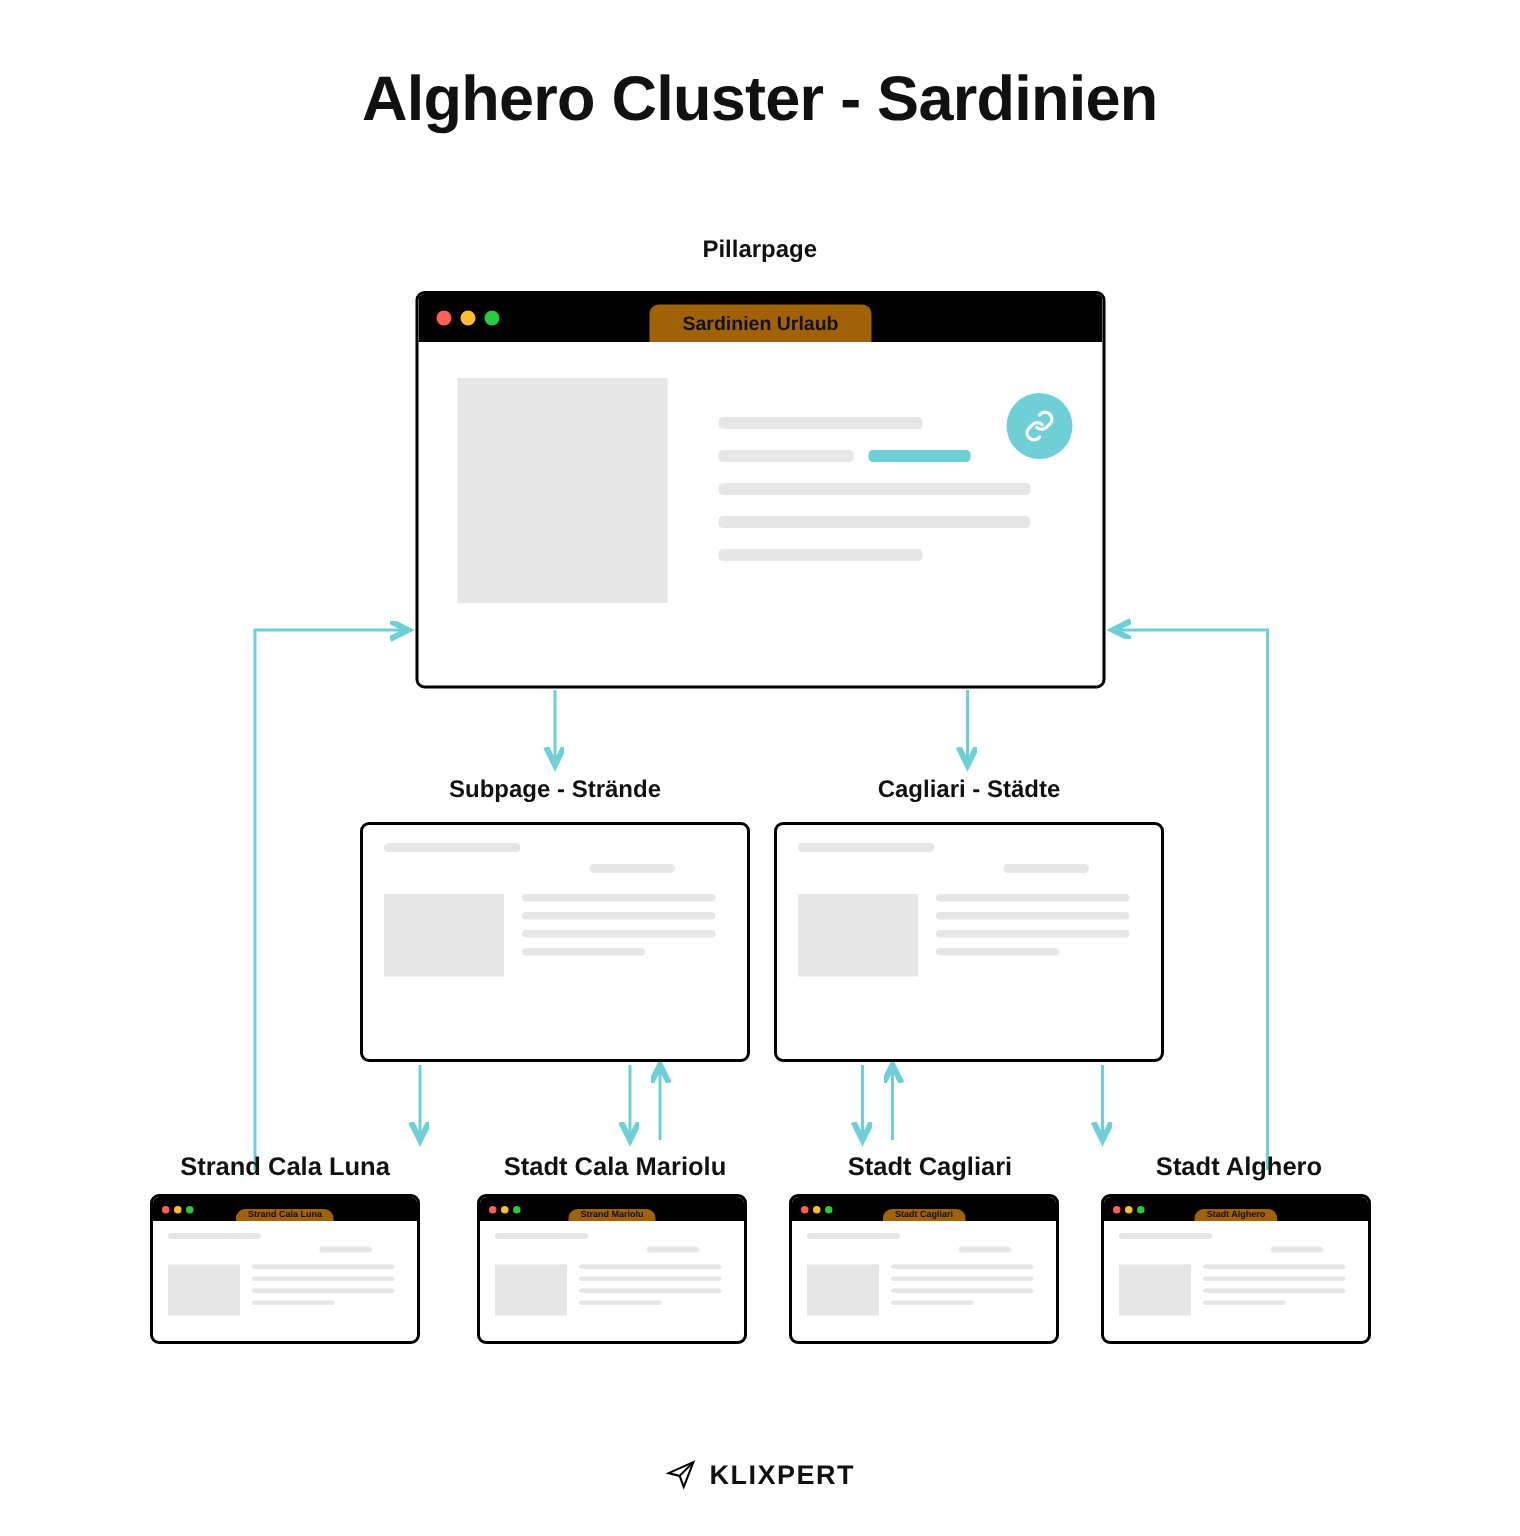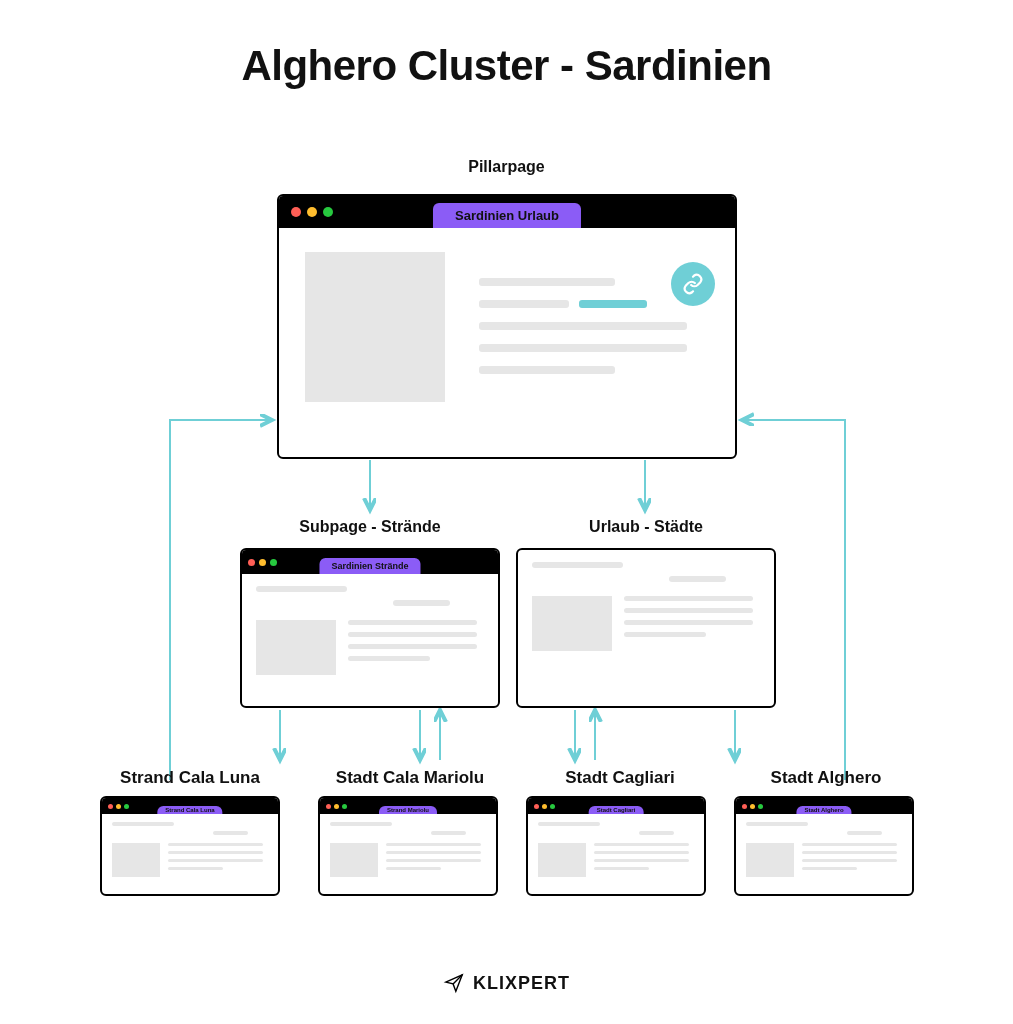--- a/index.html
+++ b/index.html
@@ -48,21 +48,21 @@
   .dots { display: flex; gap: 4px; }
   .dot { width: 8px; height: 8px; border-radius: 50%; }
   .dot.r { background: #ff5f56; }
   .dot.y { background: #ffbd2e; }
   .dot.g { background: #27c93f; }
   .tab {
     position: absolute;
     left: 50%;
     transform: translateX(-50%);
     bottom: 0;
-    background: #8b5cf6;
+    background: #a16207;
     border-radius: 6px 6px 0 0;
     font-size: 11px;
     font-weight: 600;
     padding: 3px 14px 2px 14px;
     white-space: nowrap;
   }
   .b-body {
     height: 78%;
     padding: 6%;
     display: flex;
@@ -184,31 +184,23 @@
     <div class="link-badge">
       <svg width="22" height="22" viewBox="0 0 24 24" fill="none" stroke="#fff" stroke-width="2.4" stroke-linecap="round">
         <path d="M10 13a5 5 0 0 0 7 0l3-3a5 5 0 0 0-7-7l-1 1"></path>
         <path d="M14 11a5 5 0 0 0-7 0l-3 3a5 5 0 0 0 7 7l1-1"></path>
       </svg>
     </div>
   </div>
 </div>
 
 <div class="label" style="top:518px; left:240px; width:260px;">Subpage - Strände</div>
-<div class="label" style="top:518px; left:516px; width:260px;">Urlaub - Städte</div>
+<div class="label" style="top:518px; left:516px; width:260px;">Cagliari - Städte</div>
 
 <div class="browser sub" style="left:240px; top:548px;">
-  <div class="b-head">
-    <div class="dots">
-        <span class="dot r"></span>
-        <span class="dot y"></span>
-        <span class="dot g"></span>
-      </div>
-    <div class="tab">Sardinien Strände</div>
-  </div>
   <div class="b-body">
     <div class="sub-top">
       <div class="line" style="width:40%;"></div>
       <div class="line" style="width:25%; margin-left:60%;"></div>
     </div>
     <div class="sub-row">
       <div class="block"></div>
       <div class="rlines">
         <div class="line" style="width:95%;"></div>
         <div class="line" style="width:95%;"></div>

